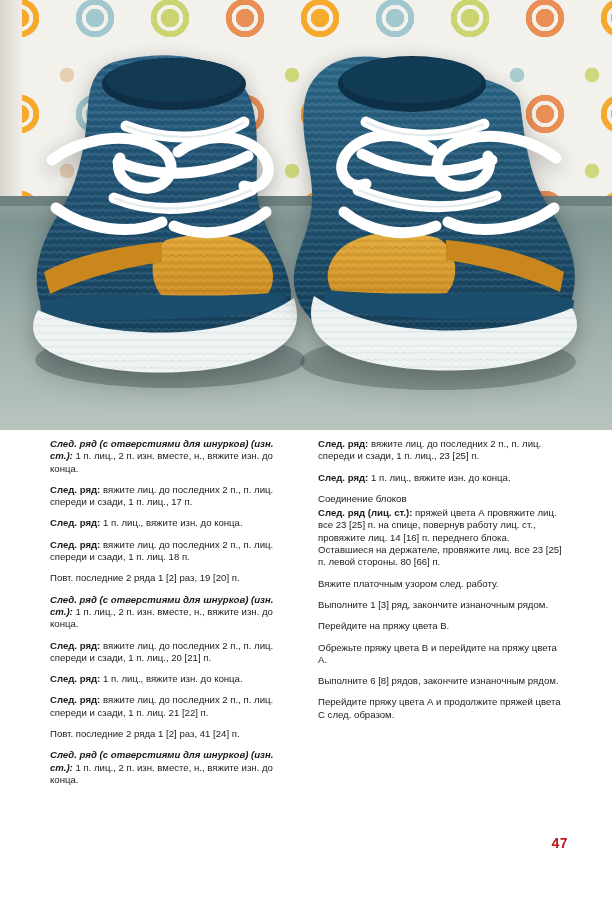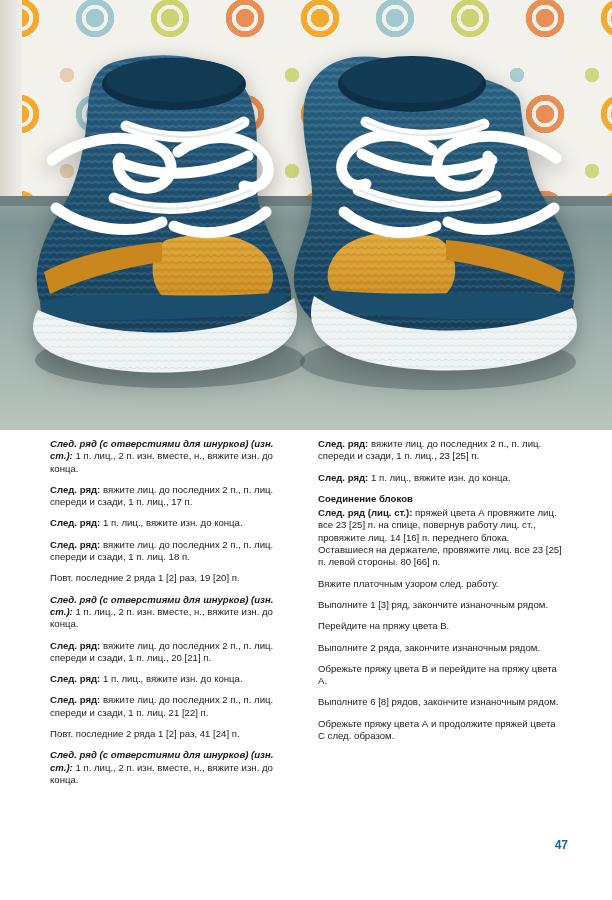--- a/index.html
+++ b/index.html
@@ -99,28 +99,29 @@
     width: 246px;
     font-size: 9.6px;
     line-height: 12.3px;
     color: #1a1a1a;
   }
   .col-left { left: 50px; }
   .col-right { left: 318px; }
   p { margin: 0 0 9px 0; }
   .b { font-weight: bold; }
   .bi { font-weight: bold; font-style: italic; }
-  .section-head { font-weight: bold; margin: 0 0 2px 0; }
+  .section-head { font-weight: normal; margin: 0 0 2px 0; }
   .page-number {
     position: absolute;
     right: 44px;
     bottom: 48px;
-    font-size: 12px;
+    font-size: 14px;
     font-weight: bold;
-    color: #0369a1;
+    color: #b91c1c;
+    font-family: Liberation Mono, monospace;
   }
 </style>
 </head>
 <body>
 
 <div class="photo">
   <div class="wallpaper">
     <div class="wallpaper-dots"></div>
   </div>
   <div class="wall-edge"></div>
@@ -263,20 +264,19 @@
   <div class="col col-right">
     <p><span class="b">След. ряд:</span> <span>вяжите лиц. до последних 2 п., п. лиц. спереди и сзади, 1 п. лиц., 23 [25] п.</span></p>
     <p><span class="b">След. ряд:</span> <span>1 п. лиц., вяжите изн. до конца.</span></p>
 
     <p class="section-head">Соединение блоков</p>
 
     <p><span class="b">След. ряд (лиц. ст.):</span> <span>пряжей цвета А провяжите лиц. все 23 [25] п. на спице, повернув работу лиц. ст., провяжите лиц. 14 [16] п. переднего блока. Оставшиеся на держателе, провяжите лиц. все 23 [25] п. левой стороны. 80 [66] п.</span></p>
     <p><span>Вяжите платочным узором след. работу.</span></p>
     <p><span>Выполните 1 [3] ряд, закончите изнаночным рядом.</span></p>
     <p><span>Перейдите на пряжу цвета В.</span></p>
-    <p><span>Выполните 2 ряда, закончите изнаночным рядом.</span></p>
     <p><span>Обрежьте пряжу цвета В и перейдите на пряжу цвета А.</span></p>
     <p><span>Выполните 6 [8] рядов, закончите изнаночным рядом.</span></p>
-    <p><span>Обрежьте пряжу цвета А и продолжите пряжей цвета С след. образом.</span></p>
+    <p><span>Перейдите пряжу цвета А и продолжите пряжей цвета С след. образом.</span></p>
   </div>
 
   <div class="page-number">47</div>
 </div>
 
 </body></html>

